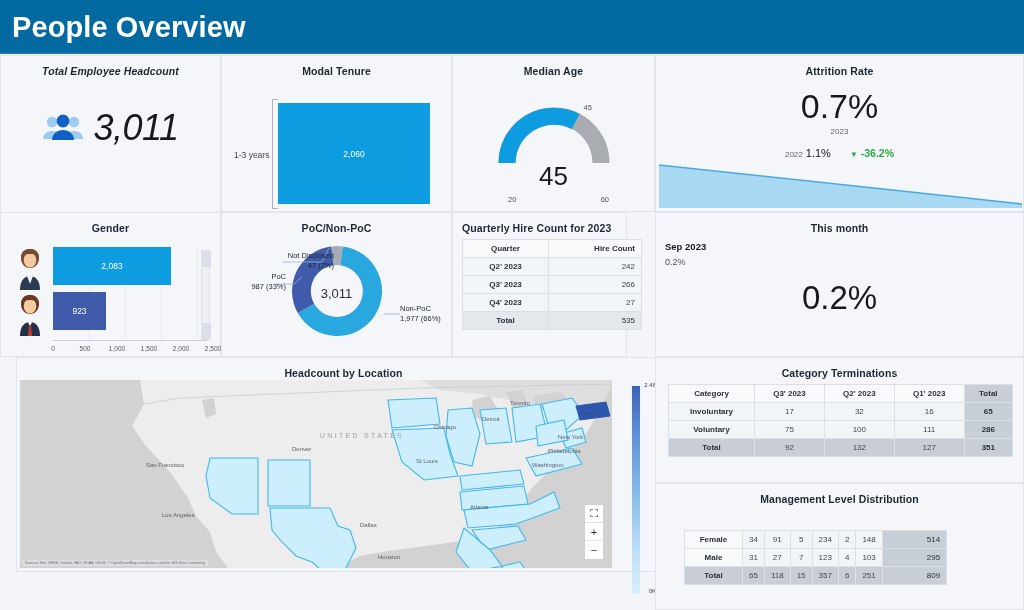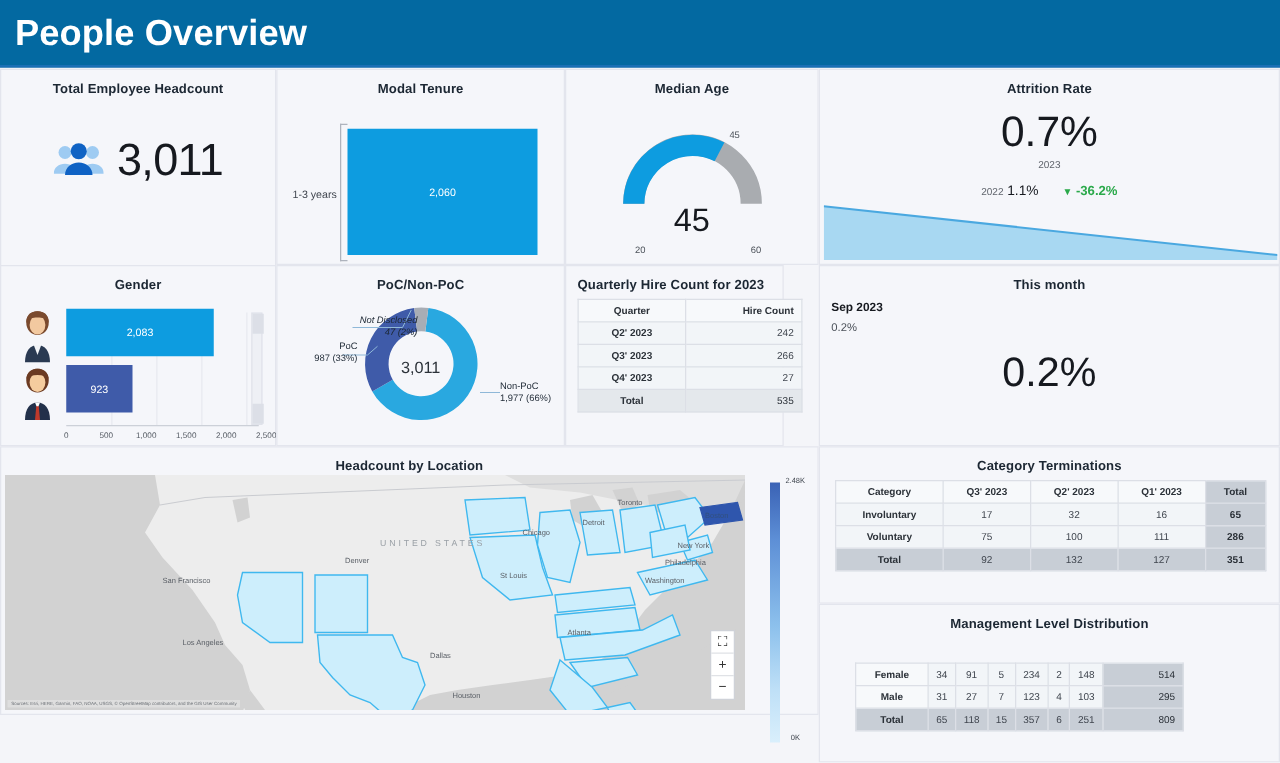--- a/index.html
+++ b/index.html
@@ -146,21 +146,21 @@
 </head>
 <body>
 
 <div id="app">
 
   <div class="header">
     <div class="header-title">People Overview</div>
   </div>
   <div class="hdr-rule"></div>
 
-  <div class="panel" style="left:0;top:55px;width:221px;height:203px;">
+  <div class="panel" style="left:0;top:55px;width:221px;height:203px;font-style:italic;">
     <div class="panel-title">Total Employee Headcount</div>
     <div class="kpi-row">
       <svg width="40" height="28" viewBox="0 0 40 28">
         <circle cx="9" cy="8" r="5.2" fill="#9ecbf2"></circle>
         <path d="M0 25c0-5 4-8 9-8s9 3 9 8z" fill="#9ecbf2"></path>
         <circle cx="31" cy="8" r="5.2" fill="#9ecbf2"></circle>
         <path d="M22 25c0-5 4-8 9-8s9 3 9 8z" fill="#9ecbf2"></path>
         <circle cx="20" cy="7" r="6.4" fill="#0f62c4"></circle>
         <path d="M9 26c0-6 5-10 11-10s11 4 11 10z" fill="#0f62c4"></path>
       </svg>
@@ -267,21 +267,21 @@
           <path d="M -39.2 22.1 A 45 45 0 0 1 -5.65 -44.6 L -3.26 -25.8 A 26 26 0 0 0 -22.8 12.8 Z" fill="#3f5ba9"></path>
 
           <path d="M -5.65 -44.6 A 45 45 0 0 1 5.65 -44.6 L 3.26 -25.8 A 26 26 0 0 0 -3.26 -25.8 Z" fill="#a8adb5"></path>
         </g>
 
         <path d="M60 28 L100 28 L107 14" fill="none" stroke="#8fb8d8" stroke-width=".8"></path>
         <path d="M52 50 L72 50 L80 43" fill="none" stroke="#8fb8d8" stroke-width=".8"></path>
         <path d="M162 80 L178 80" fill="none" stroke="#8fb8d8" stroke-width=".8"></path>
       </svg>
       <div class="donut-center">3,011</div>
-      <div class="donut-lbl" style="left:22px; top:17px; text-align:right; width:90px;font-style:italic;">
+      <div class="donut-lbl" style="left:22px; top:17px; text-align:right; width:90px;">
         <span>Not Disclosed</span><br>
         <span>47 (2%)</span>
       </div>
       <div class="donut-lbl" style="left:2px; top:38px; text-align:right; width:62px;">
         <span>PoC</span><br>
         <span>987 (33%)</span>
       </div>
       <div class="donut-lbl" style="left:178px; top:70px;">
         <span>Non-PoC</span><br>
         <span>1,977 (66%)</span>
@@ -319,21 +319,21 @@
     </table>
   </div>
 
   <div class="panel" style="left:655px;top:212px;width:369px;height:145px;">
     <div class="panel-title">This month</div>
     <div class="tm-sub">Sep 2023</div>
     <div class="tm-sub2">0.2%</div>
     <div class="tm-big">0.2%</div>
   </div>
 
-  <div class="panel" style="left:0;top:357px;width:655px;height:215px;">
+  <div class="panel" style="left:16px;top:357px;width:655px;height:215px;">
     <div class="panel-title">Headcount by Location</div>
 
     <div class="map-canvas">
       <svg width="594" height="228" viewBox="0 0 594 228" style="position:absolute;left:0;top:0;">
         <rect x="0" y="0" width="594" height="228" fill="#ededed"></rect>
 
         <path d="M0,0 L120,0 L124,24 L112,46 L126,66 L150,92 L168,118 L176,136 L190,152 L196,172
                  L188,196 L172,214 L160,228 L0,228 Z" fill="#d2d2d2"></path>
 
         <path d="M594,0 L594,228 L300,228 L302,200 L320,186 L340,176 L362,172 L390,168 L420,164

